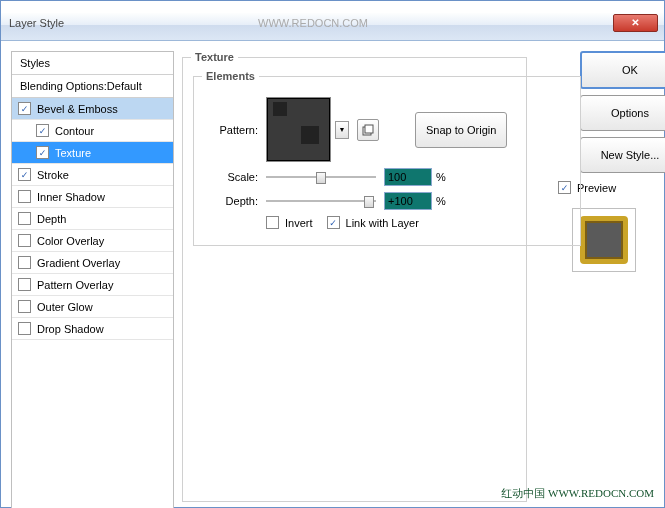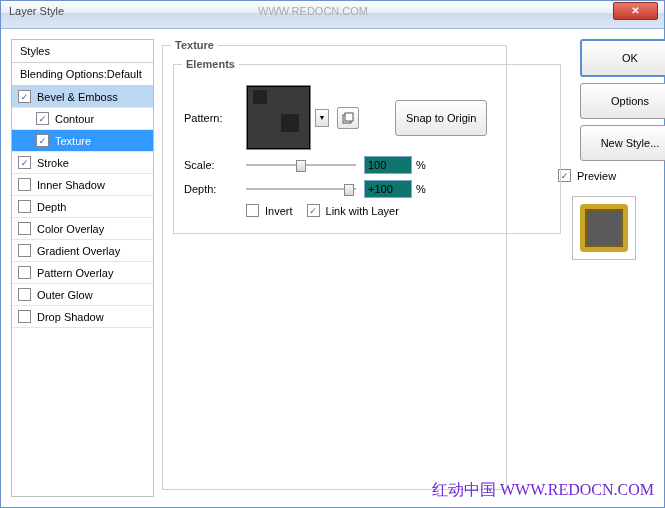--- a/index.html
+++ b/index.html
@@ -1,57 +1,57 @@
 <!DOCTYPE html>
 <html><head>
 <meta charset="utf-8">
 <style>
 * { box-sizing: border-box; font-family: Tahoma, sans-serif; font-size: 11px; }
 body { margin: 0; background: #fff; }
 .window { width: 665px; height: 508px; background: #fff; border: 1px solid #6a91c7; position: relative; }
-.titlebar { height: 28px; background: linear-gradient(#fdfefe, #e6eef8 45%, #cfdcee 46%, #dce7f5); display: flex; align-items: center; padding: 0 6px 8px 8px; border-bottom: 1px solid #9db8d9; }
+.titlebar { height: 28px; background: linear-gradient(#fdfefe, #e6eef8 45%, #cfdcee 46%, #dce7f5); display: flex; align-items: center; padding: 0 6px 8px 8px; border-bottom: 1px solid #9db8d9; margin-top: 12px; }
 .titlebar .title { color: #444; flex: 1; }
 .titlebar .watermark { color: #aaa; margin-left: 4px; }
 .closebtn { width: 45px; height: 18px; background: linear-gradient(#e87a6f, #c83a2c); border: 1px solid #8b2b22; border-radius: 2px; display: flex; align-items: center; justify-content: center; color: #fff; font-weight: bold; font-size: 10px; }
 .body { display: flex; padding: 10px; height: calc(100% - 28px); gap: 8px; }
-.styles-panel { width: 143px; background: #fff; border: 1px solid #bfbfbf; display: flex; flex-direction: column; }
+.styles-panel { width: 163px; background: #fff; border: 1px solid #bfbfbf; display: flex; flex-direction: column; }
 .styles-header { padding: 5px 8px; border-bottom: 1px solid #d0d0d0; }
 .styles-sub { padding: 5px 8px; border-bottom: 1px solid #d0d0d0; }
 .style-row { display: flex; align-items: center; padding: 4px 6px; border-bottom: 1px solid #e5e5e5; cursor: pointer; min-height: 22px; }
 .style-row.indent { padding-left: 24px; }
 .style-row.sel { background: #3399ff; color: #fff; }
 .style-row.sel-light { background: #bcd7f2; }
 .cb { width: 13px; height: 13px; border: 1px solid #888; background: #fff; margin-right: 6px; display: flex; align-items: center; justify-content: center; font-size: 9px; color: #2a5db0; }
 .main { flex: 1; position: relative; }
 .groupbox { position: absolute; border: 1px solid #d0d0d0; background: #fff; padding: 10px 12px 12px; }
 .groupbox .legend { position: absolute; top: -7px; left: 8px; background: #fff; padding: 0 4px; font-weight: bold; color: #555; font-size: 11px; }
 .g-texture { left: 0; top: 6px; width: 345px; height: 445px; }
 .g-elements { position: absolute; left: 10px; top: 18px; width: 388px; height: 170px; border: 1px solid #d0d0d0; }
 .g-elements .legend { font-weight: bold; }
 .row { display: flex; align-items: center; margin: 6px 0; }
-.lbl { width: 54px; text-align: left; margin-right: 8px; }
+.lbl { width: 54px; text-align: right; margin-right: 8px; }
 .pattern-sw { width: 65px; height: 65px; background: #3a3a3a; border: 1px solid #888; position: relative; margin-right: 4px; box-shadow: inset 0 0 0 1px #000; }
 .pattern-sw::before { content: ""; position: absolute; left: 6px; top: 4px; width: 14px; height: 14px; background: #222; }
 .pattern-sw::after { content: ""; position: absolute; left: 34px; top: 28px; width: 18px; height: 18px; background: #222; }
 .dd { width: 14px; height: 18px; border: 1px solid #999; background: linear-gradient(#fff, #e2e2e2); display: flex; align-items: center; justify-content: center; margin-right: 8px; font-size: 7px; }
 .tinybtn { width: 22px; height: 22px; border: 1px solid #999; background: linear-gradient(#fff, #e8e8e8); border-radius: 2px; display: flex; align-items: center; justify-content: center; margin-right: 10px; }
 .tinybtn svg { width: 12px; height: 12px; }
 .btn { padding: 11px 10px; border: 1px solid #999; background: linear-gradient(#fff, #e8e8e8); border-radius: 3px; cursor: pointer; min-height: 21px; display: flex; align-items: center; justify-content: center; margin-left: 26px; }
 .slider { width: 110px; height: 14px; position: relative; margin-right: 8px; }
 .slider .track { position: absolute; left: 0; right: 0; top: 6px; height: 2px; background: #bbb; }
 .slider .thumb { position: absolute; top: 2px; width: 10px; height: 12px; background: linear-gradient(#fafafa, #d8d8d8); border: 1px solid #888; }
 .numbox { width: 48px; height: 18px; border: 1px solid #8aa8cf; background: #0f766e; padding: 1px 3px; text-align: left; }
 .pct { margin-left: 4px; }
 .right { width: 100px; display: flex; flex-direction: column; align-items: stretch; gap: 6px; }
 .right .btn { width: 100%; }
 .right .btn.ok { border: 2px solid #5a8fd6; font-weight: normal; }
 .preview-row { display: flex; align-items: center; padding: 2px 4px; }
 .preview-box { width: 64px; height: 64px; border: 1px solid #bfbfbf; background: #fff; margin: 6px auto 0; display: flex; align-items: center; justify-content: center; }
 .preview-inner { width: 48px; height: 48px; background: #5a5a5a; border: 5px solid #caa428; box-shadow: inset 0 0 0 2px #7c5e14; border-radius: 4px; }
-.footer { position: absolute; right: 10px; bottom: 6px; color: #6d28d9; font-family: SimSun, serif; font-size: 16px; }
+.footer { position: absolute; right: 10px; bottom: 6px; color: #14532d; font-family: SimSun, serif; font-size: 11px; }
 </style>
 </head>
 <body>
 
 <div class="window">
   <div class="titlebar">
     <span class="title">Layer Style</span>
     <span class="watermark">WWW.REDOCN.COM</span>
     <div style="flex:1"></div>
     <div class="closebtn">✕</div>

